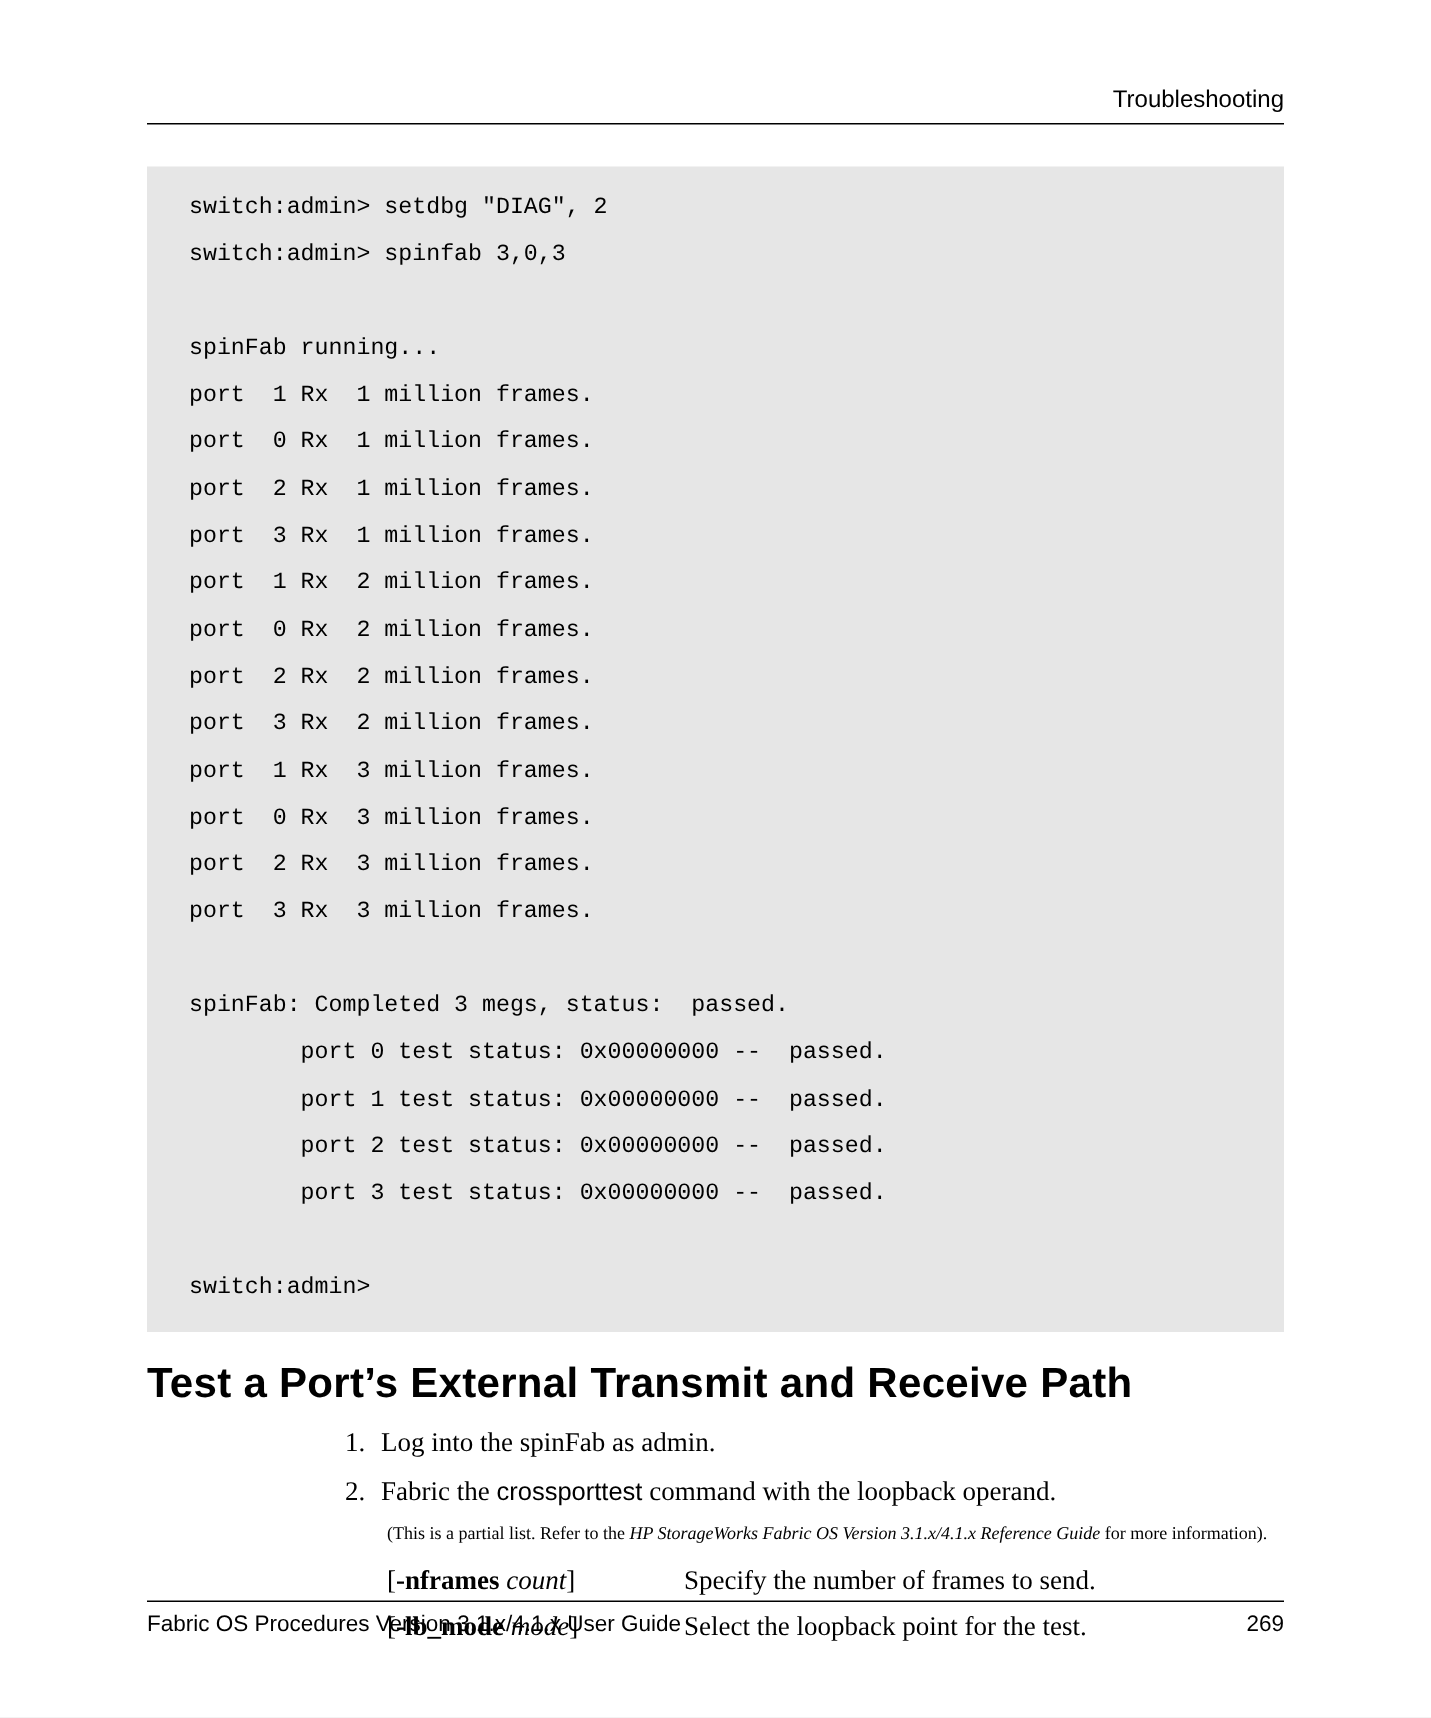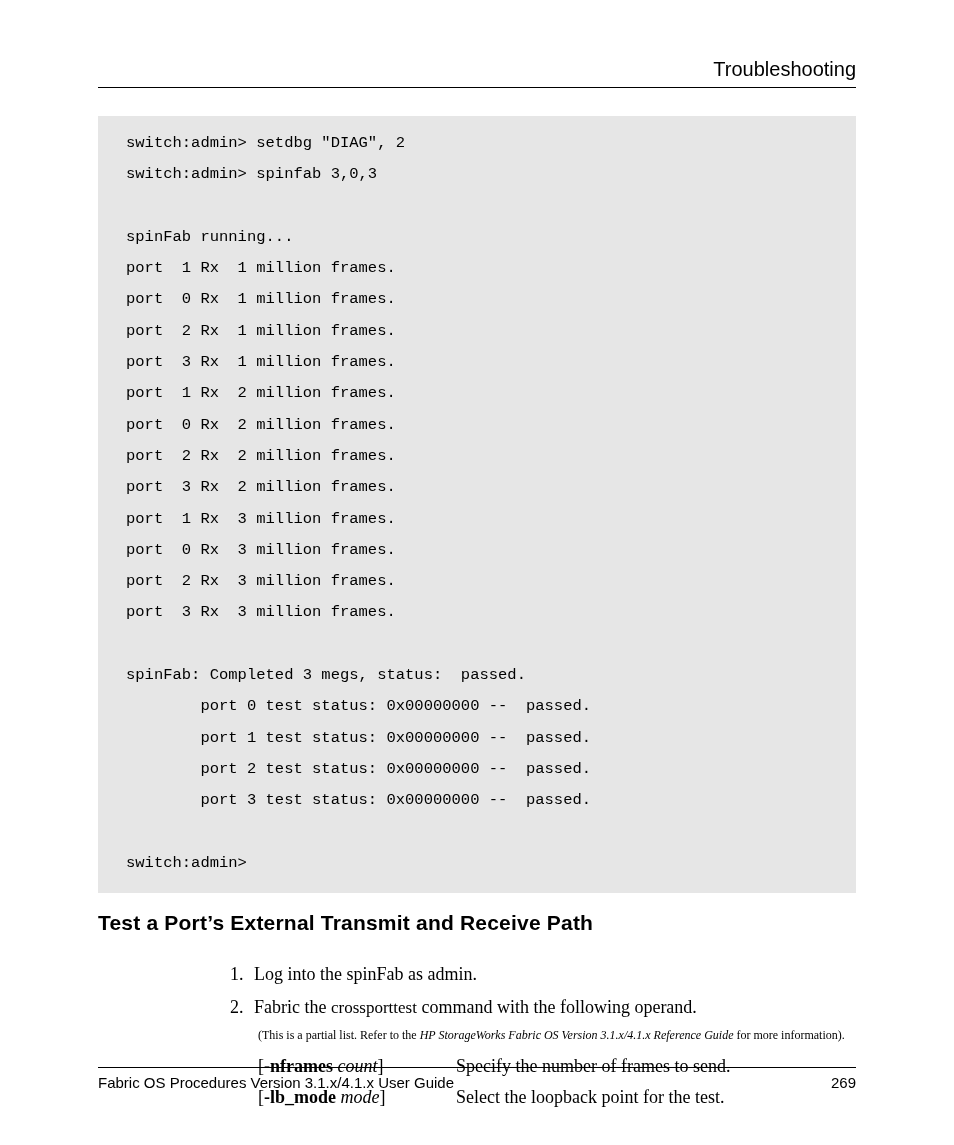--- a/index.html
+++ b/index.html
@@ -14,56 +14,56 @@
     position: relative;
     box-sizing: border-box;
   }
   .page {
     padding: 58px 98px 0 98px;
     box-sizing: border-box;
   }
   .header-row {
     text-align: right;
     font-family: Arial, Helvetica, sans-serif;
-    font-size: 20px;
+    font-size: 16px;
     padding-bottom: 6px;
   }
   .header-rule {
     border: none;
     border-top: 1.5px solid #000;
     margin: 0 0 28px 0;
   }
   .code-block {
     background: #e6e6e6;
     padding: 12px 28px 14px 28px;
     font-family: "Courier New", Courier, monospace;
     font-size: 15.5px;
     line-height: 2.02;
     white-space: pre;
     overflow: hidden;
   }
   .section-heading {
     font-family: Arial, Helvetica, sans-serif;
     font-weight: bold;
-    font-size: 21px;
-    margin: 18px 0 26px 0;
+    font-size: 28px;
+    margin: 18px 0 10px 0;
     letter-spacing: 0.2px;
   }
   .steps {
     margin: 0 0 0 150px;
     padding: 0;
     font-size: 18px;
     line-height: 1.5;
   }
   .steps li {
     margin-bottom: 6px;
     padding-left: 6px;
   }
   .cmd {
-    font-family: Liberation Serif, serif;
+    font-family: Liberation Sans, sans-serif;
     font-size: 17px;
   }
   .note {
     margin: 2px 0 12px 160px;
     font-size: 12px;
     line-height: 1.38;
   }
   .ital { font-style: italic; }
   .opt-table {
     margin-left: 160px;
@@ -128,21 +128,21 @@
         port 2 test status: 0x00000000 --  passed.
         port 3 test status: 0x00000000 --  passed.
 
 switch:admin&gt;</div>
 
   <div class="section-heading">Test a Port’s External Transmit and Receive Path</div>
 
   <ol class="steps">
     <li>Log into the spinFab as admin.</li>
     <li>
-      <span>Fabric the </span><span class="cmd">crossporttest</span><span> command with the following operand.</span>
+      <span>Fabric the </span><span class="cmd">crossporttest</span><span> command with the loopback operand.</span>
     </li>
   </ol>
 
   <div class="note">
     <span>(This is a partial list. Refer to the </span><span class="ital">HP StorageWorks Fabric OS Version 3.1.x/4.1.x Reference Guide</span><span> for more information).</span>
   </div>
 
   <div class="opt-table">
     <div class="opt-row">
       <div class="opt-name">

